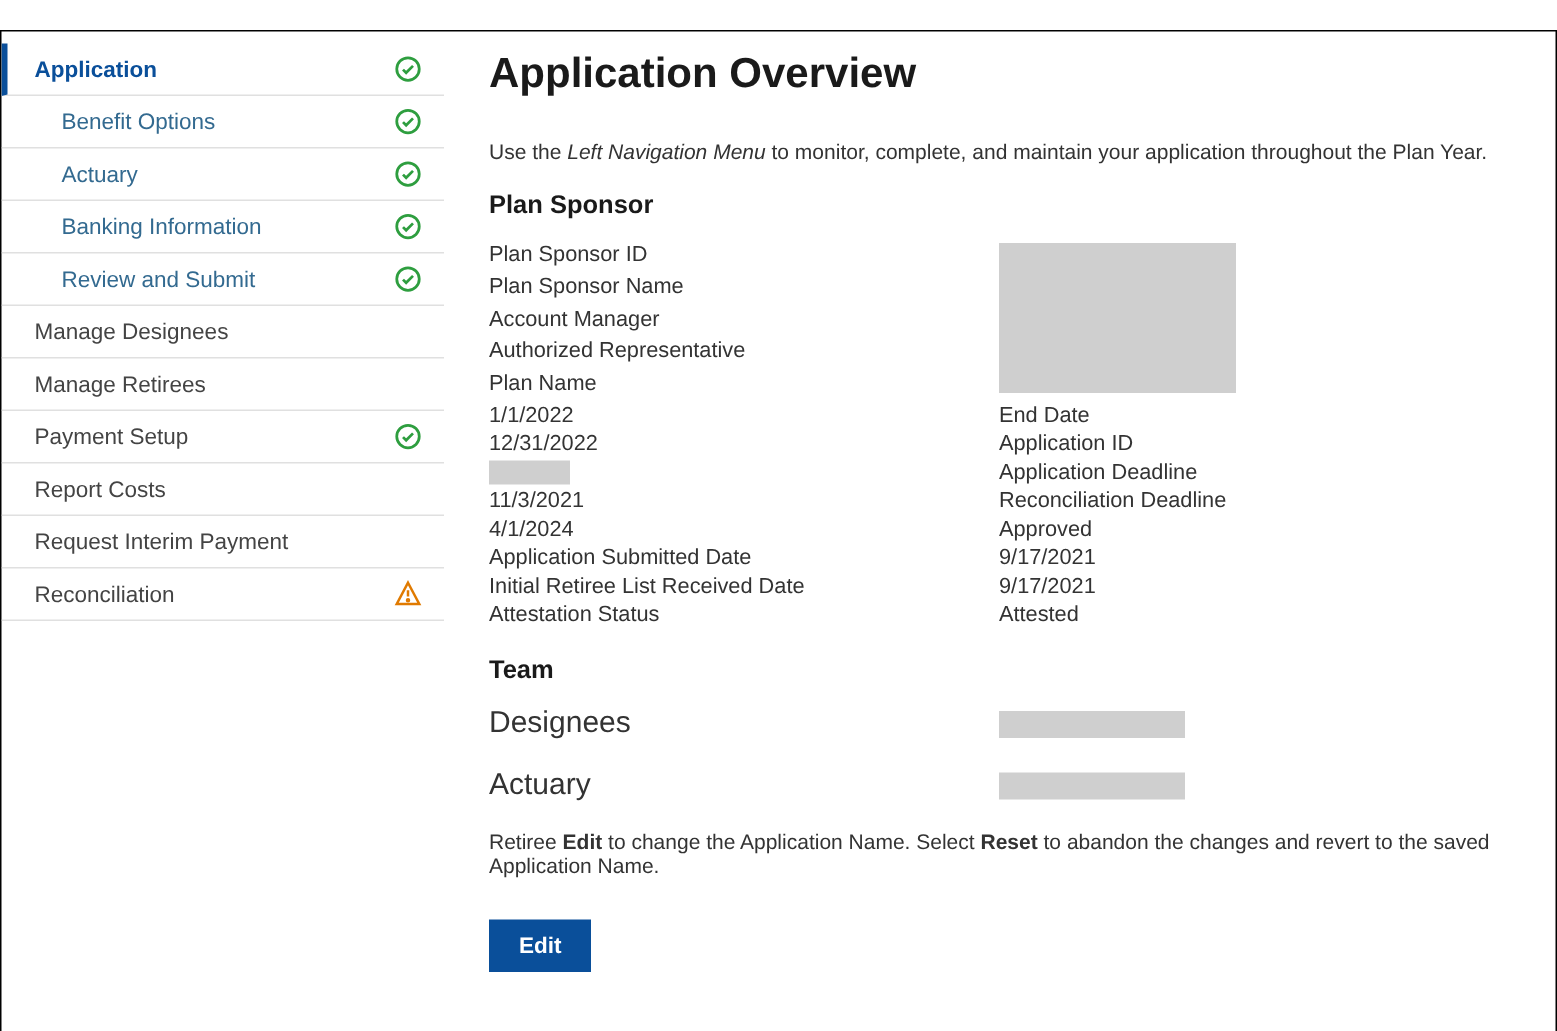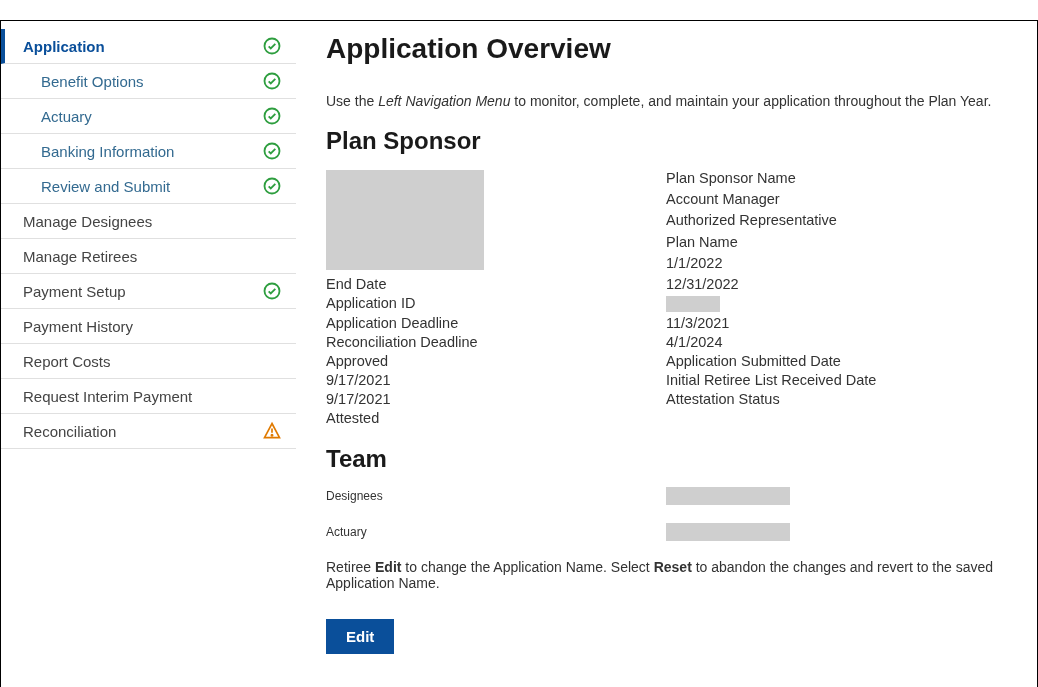--- a/index.html
+++ b/index.html
@@ -57,21 +57,21 @@
     padding: 12px 30px 20px 30px;
     overflow-y: auto;
   }
   h1 {
     font-size: 28px;
     font-weight: 800;
     color: #1a1a1a;
     margin-bottom: 28px;
   }
   h2 {
-    font-size: 24px;
+    font-size: 17px;
     font-weight: 800;
     color: #1a1a1a;
     margin: 18px 0 14px 0;
   }
   .intro {
     font-size: 14px;
     color: #333;
     margin-bottom: 10px;
   }
   .intro em { font-style: italic; }
@@ -89,21 +89,21 @@
     display: inline-block;
   }
   .redact-large { width: 158px; height: 100px; }
   .redact-small { width: 54px; height: 16px; vertical-align: middle; }
   .redact-med   { width: 124px; height: 18px; vertical-align: middle; }
   .team-row {
     display: grid;
     grid-template-columns: 340px 1fr;
     margin: 8px 0 18px 0;
     align-items: center;
-    font-size: 12px;
+    font-size: 20px;
   }
   .instr {
     font-size: 14px;
     margin: 10px 0 28px 0;
   }
   .instr strong { font-weight: 700; }
   .btn-primary {
     background: #0a4f9a;
     color: #fff;
     border: none;
@@ -175,24 +175,20 @@
     <div class="nav-item plain">
       <span>Payment Setup</span>
       <span class="icon-slot">
         <svg width="20" height="20" viewBox="0 0 24 24" fill="none" stroke="#2e9e3f" stroke-width="2.2">
             <circle cx="12" cy="12" r="9"></circle>
             <path d="M8 12.5l2.5 2.5L16 9.5"></path>
           </svg>
       </span>
     </div>
     <div class="nav-item plain">
-      <span>Payment History</span>
-      <span class="icon-slot"></span>
-    </div>
-    <div class="nav-item plain">
       <span>Report Costs</span>
       <span class="icon-slot"></span>
     </div>
     <div class="nav-item plain">
       <span>Request Interim Payment</span>
       <span class="icon-slot"></span>
     </div>
     <div class="nav-item plain">
       <span>Reconciliation</span>
       <span class="icon-slot">
@@ -208,20 +204,21 @@
   <main class="main">
     <h1>Application Overview</h1>
 
     <p class="intro">
       <span>Use the </span><em>Left Navigation Menu</em><span> to monitor, complete, and maintain your application throughout the Plan Year.</span>
     </p>
 
     <h2>Plan Sponsor</h2>
 
     <div class="field-grid">
+      <div class="field-label">Plan Sponsor ID</div>
       <div class="field-value" style="grid-row: span 5;">
         <span class="redact-box redact-large"></span>
       </div>
       <div class="field-label">Plan Sponsor Name</div>
       <div class="field-label">Account Manager</div>
       <div class="field-label">Authorized Representative</div>
       <div class="field-label">Plan Name</div>
 
       <div class="field-value">1/1/2022</div>
 

